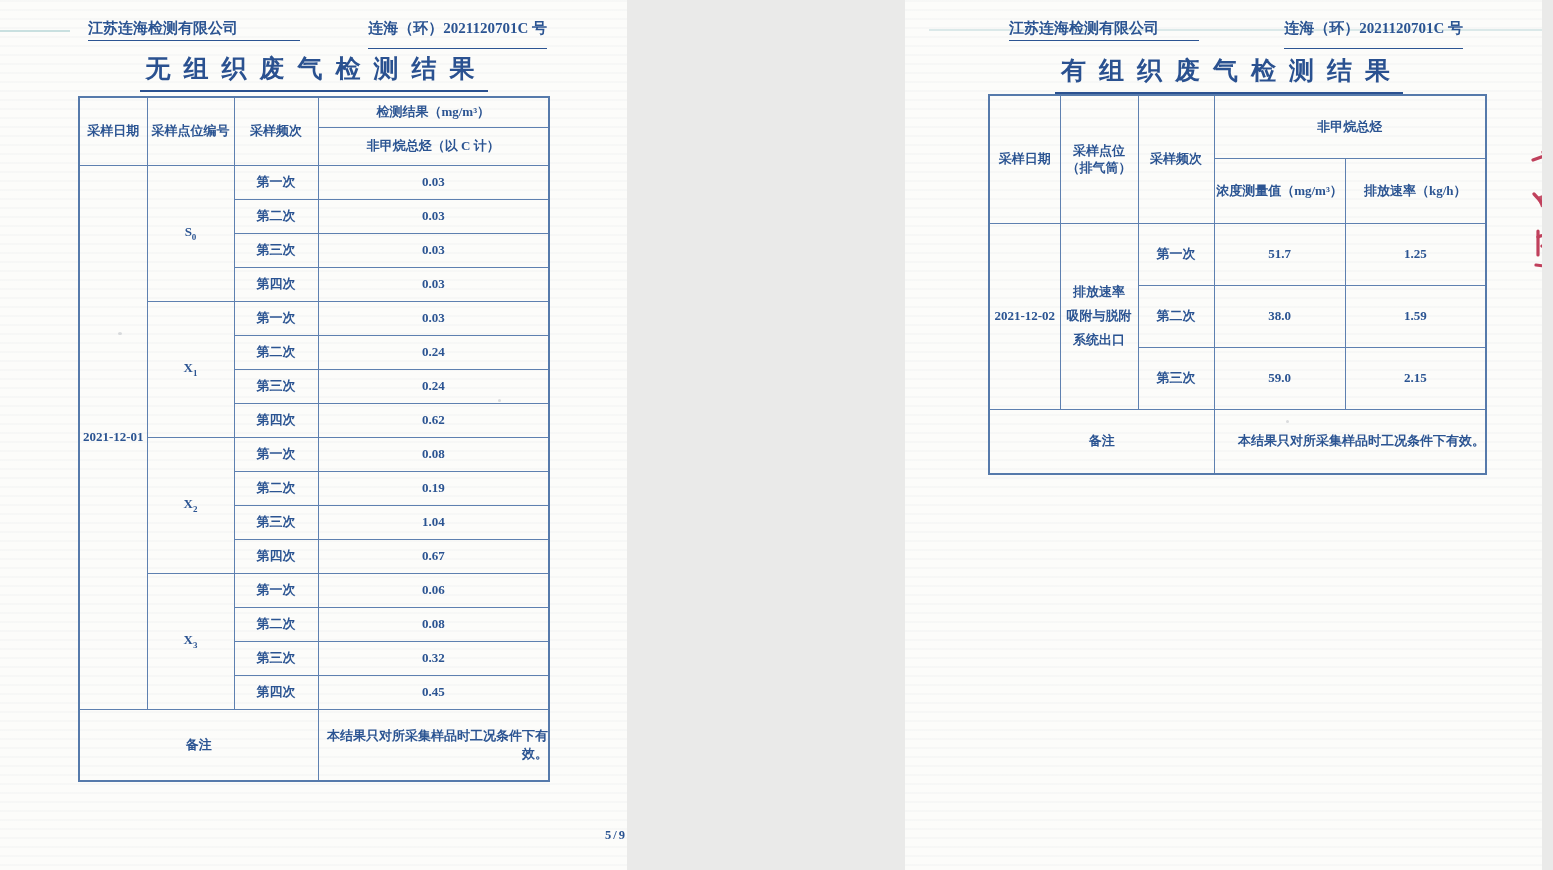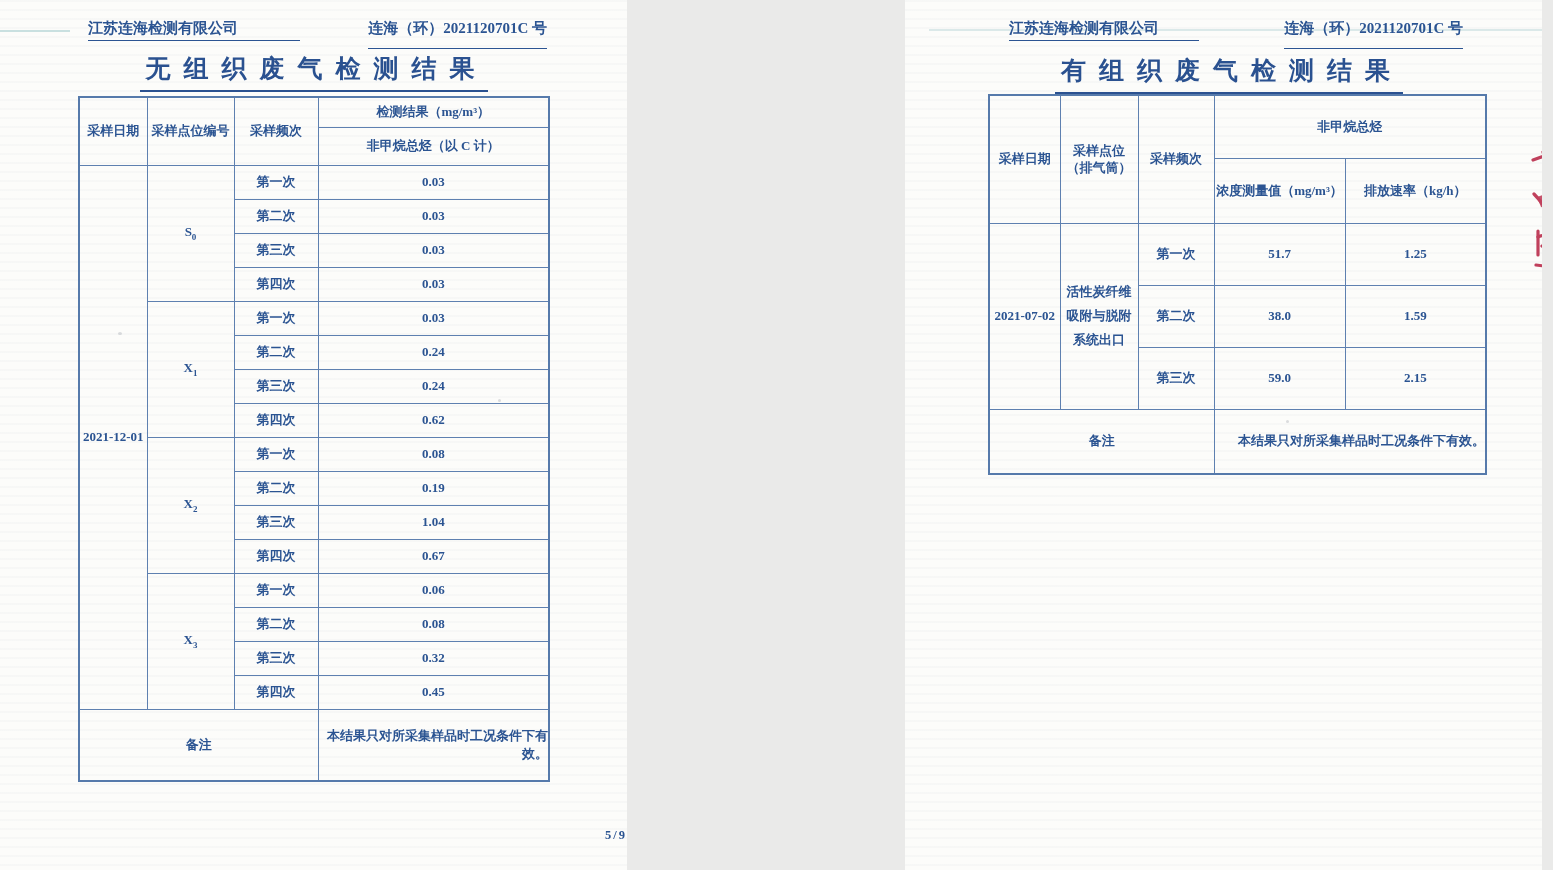--- a/index.html
+++ b/index.html
@@ -212,23 +212,23 @@
           </th>
           <th rowspan="2">采样频次</th>
           <th colspan="2">非甲烷总烃</th>
         </tr>
         <tr class="h65">
           <th>浓度测量值（mg/m³）</th>
           <th>排放速率（kg/h）</th>
         </tr>
 
         <tr class="h62">
-          <td rowspan="3">2021-07-02</td>
+          <td rowspan="3">2021-12-02</td>
           <td rowspan="3" class="point-lines">
-            <div>活性炭纤维</div>
+            <div>排放速率</div>
             <div>吸附与脱附</div>
             <div>系统出口</div>
           </td>
           <td>第一次</td>
           <td>51.7</td>
           <td>1.25</td>
         </tr>
         <tr class="h62">
           <td>第二次</td>
           <td>38.0</td>

